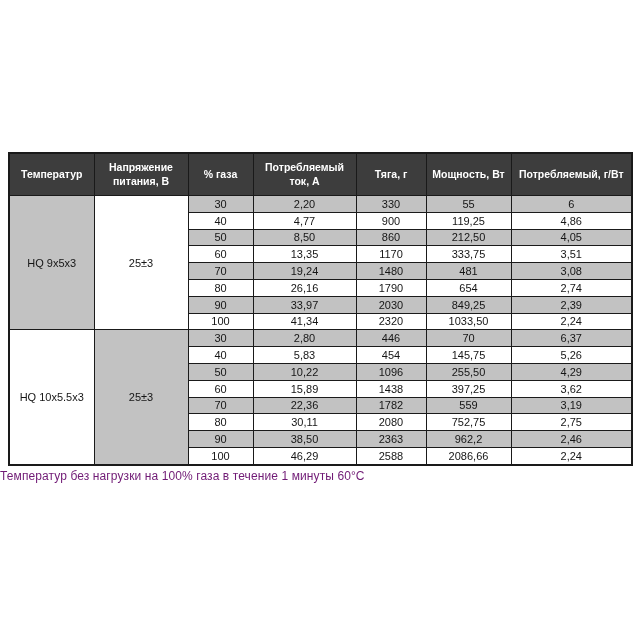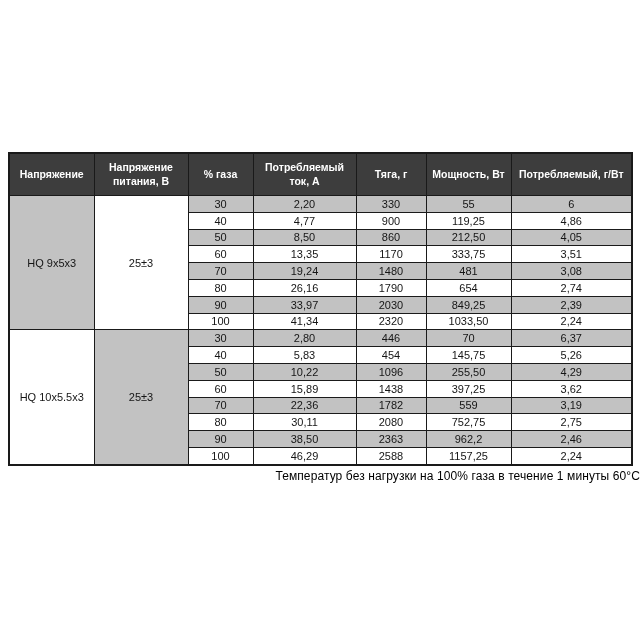--- a/index.html
+++ b/index.html
@@ -57,45 +57,45 @@
   
   td.prop-1 { background: #c2c2c2 !important; }
   td.volt-1 { background: #ffffff !important; }
   td.prop-2 { background: #ffffff !important; margin-left: 44px; }
   td.volt-2 { background: #c2c2c2 !important; }
   .footer-note {
     position: absolute;
     top: 469px;
     left: 0;
     width: 640px;
-    text-align: right;
+    text-align: left;
     font-size: 12px;
     font-weight: 500;
-    color: #000000;
+    color: #701a75;
     letter-spacing: 0.1px;
   }
 </style>
 </head>
 <body>
 
 <div class="page">
   <div class="table-wrap">
     <table class="spec">
       <colgroup>
         <col style="width:85px">
           <col style="width:94px">
           <col style="width:65px">
         <col style="width:103px">
           <col style="width:70px">
           <col style="width:85px">
         <col style="width:121px">
       </colgroup>
       <thead>
         <tr>
-          <th>Напряжение</th>
+          <th>Температур</th>
           <th>Напряжение питания, В</th>
           <th>% газа</th>
           <th>Потребляемый ток, А</th>
           <th>Тяга, г</th>
           <th>Мощность, Вт</th>
           <th>Потребляемый, г/Вт</th>
         </tr>
       </thead>
 
       <tbody class="grp">
@@ -208,21 +208,21 @@
           <td class="dc">90</td>
           <td class="dc">38,50</td>
           <td class="dc">2363</td>
           <td class="dc">962,2</td>
           <td class="dc">2,46</td>
         </tr>
         <tr>
           <td class="dc">100</td>
           <td class="dc">46,29</td>
           <td class="dc">2588</td>
-          <td class="dc">1157,25</td>
+          <td class="dc">2086,66</td>
           <td class="dc">2,24</td>
         </tr>
       </tbody>
     </table>
   </div>
 
   <div class="footer-note">Температур без нагрузки на 100% газа в течение 1 минуты 60°C</div>
 </div>
 
 </body></html>

